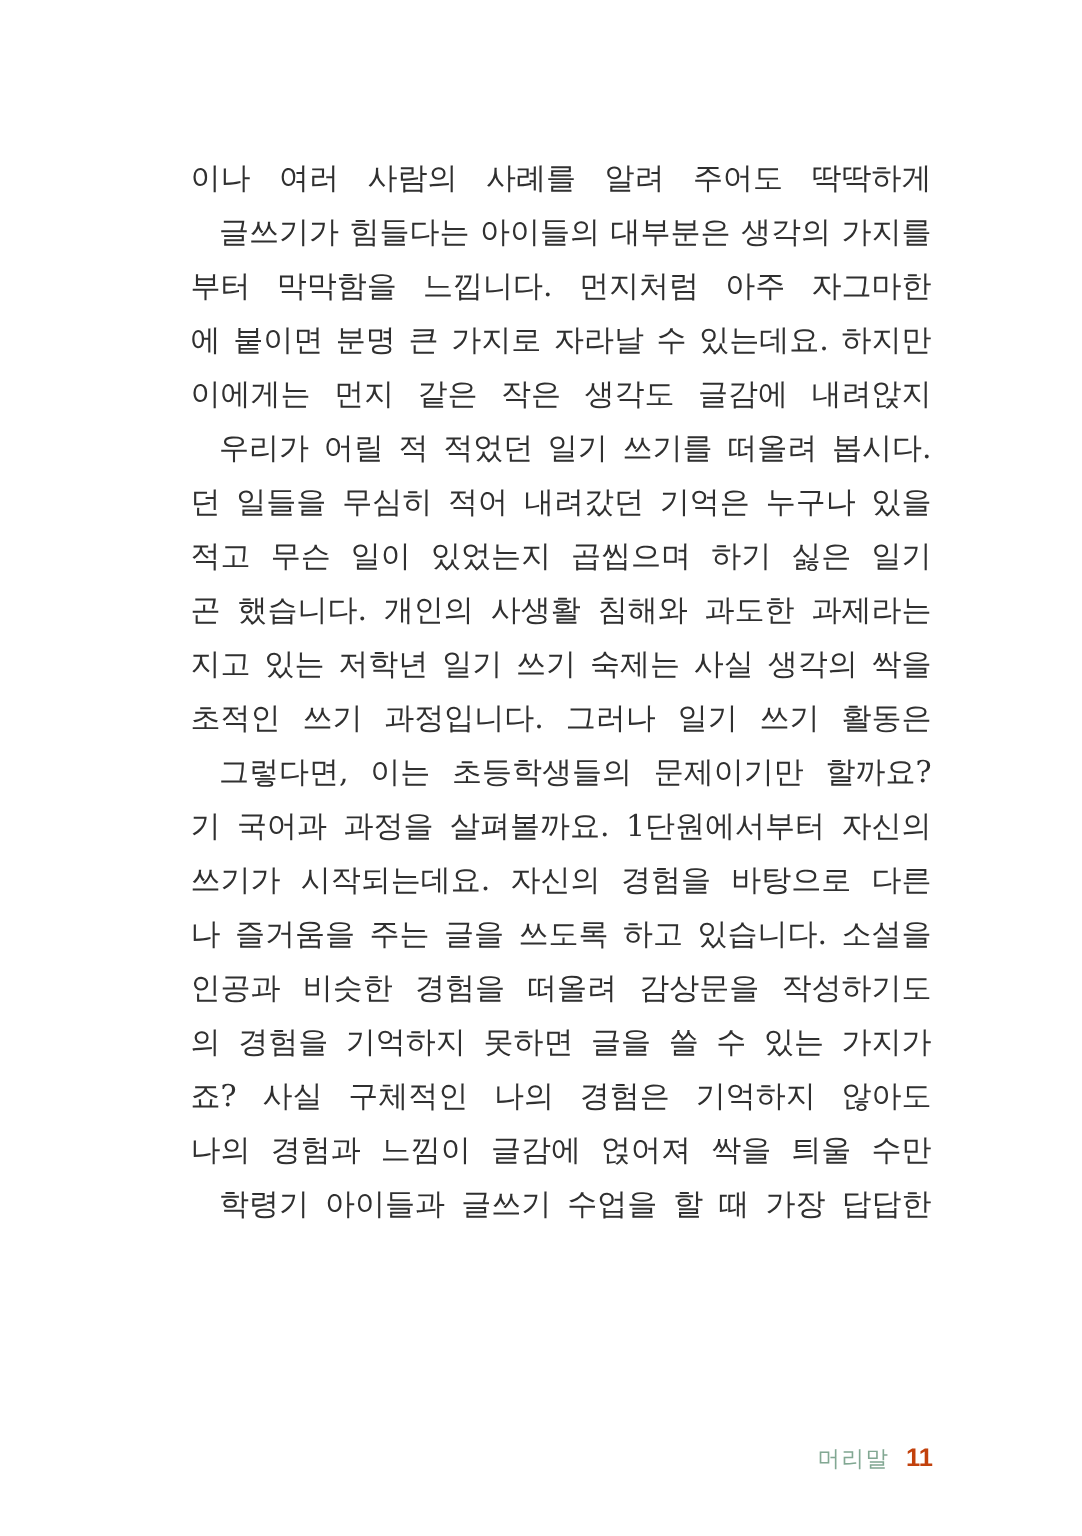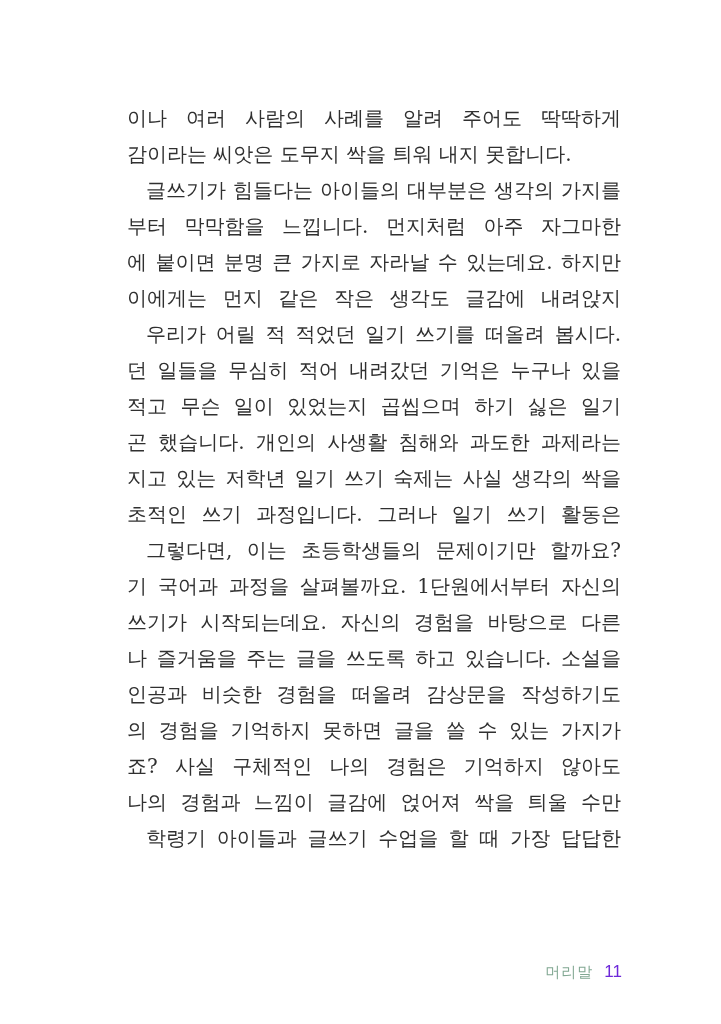--- a/index.html
+++ b/index.html
@@ -43,33 +43,32 @@
     font-family: "Liberation Sans", "DejaVu Sans", sans-serif;
   }
   .footer-section {
     font-size: 15px;
     color: #82a893;
     letter-spacing: 1px;
     margin-top: 20px;
   }
   .footer-pagenum {
     font-size: 17px;
-    font-weight: normal;
-    color: #6d28d9;
+    font-weight: bold;
+    color: #c2410c;
   }
 </style>
 </head>
 <body>
 
 <div class="page">
 
   <div class="body-text">
 
     <div class="line">이나 여러 사람의 사례를 알려 주어도 딱딱하게 머릿속에 눌러 앉은 글</div>
-    <div class="line pend">감이라는 씨앗은 도무지 싹을 틔워 내지 못합니다.</div>
 
     <div class="line indent">글쓰기가 힘들다는 아이들의 대부분은 생각의 가지를 뻗치는 일에서</div>
     <div class="line">부터 막막함을 느낍니다. 먼지처럼 아주 자그마한 경험이라도 그 글감</div>
     <div class="line">에 붙이면 분명 큰 가지로 자라날 수 있는데요. 하지만 생각이 멈춘 아</div>
     <div class="line pend">이에게는 먼지 같은 작은 생각도 글감에 내려앉지 못합니다.</div>
 
     <div class="line indent">우리가 어릴 적 적었던 일기 쓰기를 떠올려 봅시다. 매일매일 일어났</div>
     <div class="line">던 일들을 무심히 적어 내려갔던 기억은 누구나 있을 텐데요. 날씨를</div>
     <div class="line">적고 무슨 일이 있었는지 곱씹으며 하기 싫은 일기 쓰기를 이어 나가</div>
     <div class="line">곤 했습니다. 개인의 사생활 침해와 과도한 과제라는 이유로 점점 사라</div>

